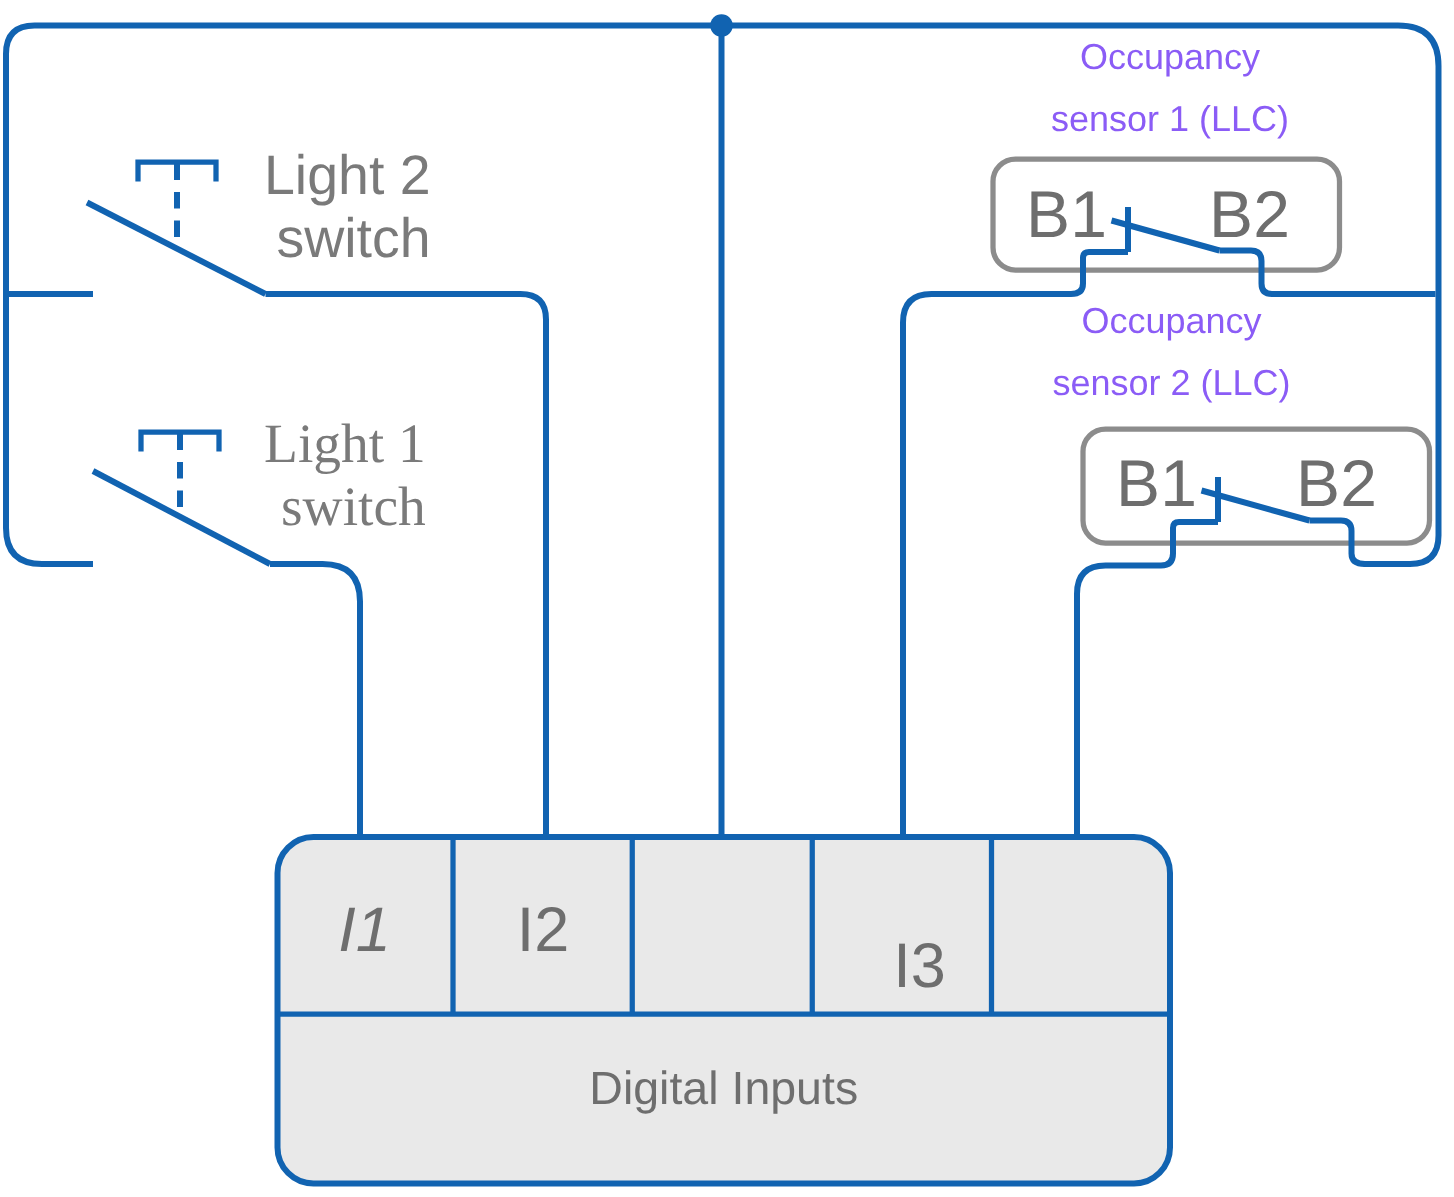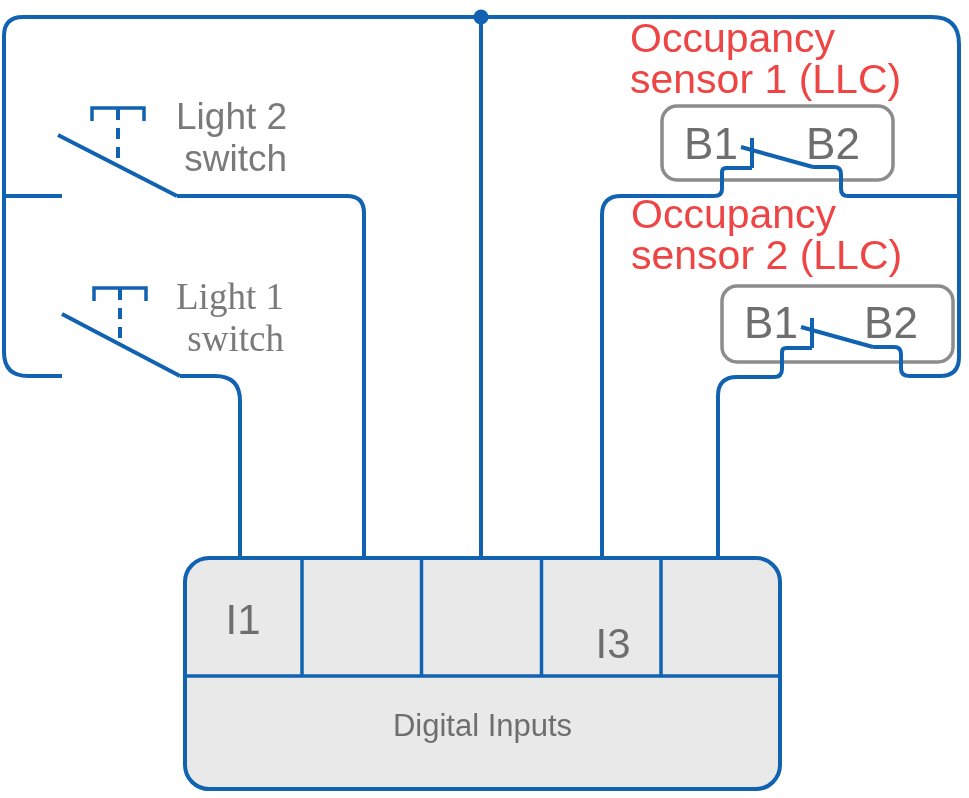--- a/index.html
+++ b/index.html
@@ -11,22 +11,22 @@
     font-family: "Liberation Sans", sans-serif;
     overflow: hidden;
   }
   .diagram svg { position:absolute; left:0; top:0; }
   .txt { position:absolute; user-select:none; }
   .switch-label {
     color:#7a7a7a; font-size:37px; line-height:42px;
     white-space:pre-line; text-align:right;
   }
   .sensor-label {
-    color:#ef4444; font-size:41px; line-height:41px;
-    white-space:pre-line; width:300px; 
+    color:#8b5cf6; font-size:24px; line-height:41px;
+    white-space:pre-line; width:300px; text-align:center;
   }
   .sensor-terminal {
     color:#6e6e6e; font-size:44px; width:60px; text-align:center;
   }
   .terminal-label {
     color:#6e6e6e; font-size:42px; width:120px; text-align:center; top:596px;
   }
   .block-title {
     color:#6e6e6e; font-size:31px; width:595px; text-align:center;
     left:185px; top:708px;
@@ -92,17 +92,18 @@
   <div class="txt sensor-label" style="left:630px; top:18px;">Occupancy
 sensor 1 (LLC)</div>
   <div class="txt sensor-label" style="left:631px; top:194px;">Occupancy
 sensor 2 (LLC)</div>
 
   <div class="txt sensor-terminal" style="left:681px; top:119px;">B1</div>
   <div class="txt sensor-terminal" style="left:803px; top:119px;">B2</div>
   <div class="txt sensor-terminal" style="left:741px; top:298px;">B1</div>
   <div class="txt sensor-terminal" style="left:861px; top:298px;">B2</div>
 
-  <div class="txt terminal-label" style="left:183px;">I1</div>
+  <div class="txt terminal-label" style="left:183px;font-style:italic;">I1</div>
+  <div class="txt terminal-label" style="left:302px;">I2</div>
   <div class="txt terminal-label" style="left:553px;margin-top:24px;">I3</div>
 
   <div class="txt block-title">Digital Inputs</div>
 </div>
 
 </body></html>

